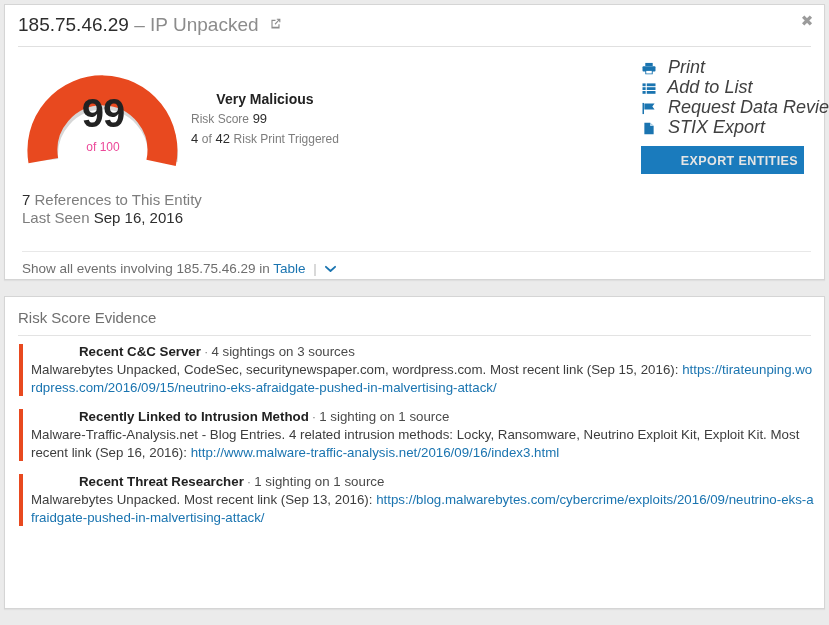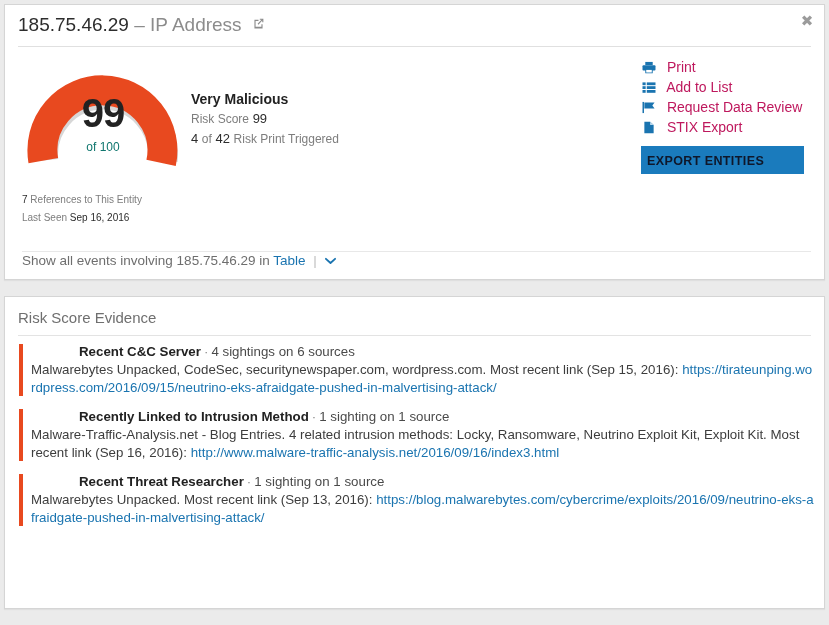--- a/index.html
+++ b/index.html
@@ -92,103 +92,105 @@
     color: #222222;
     letter-spacing: -1px;
   }
   .gauge-sub {
     position: absolute;
     left: 0;
     top: 83px;
     width: 152px;
     text-align: center;
     font-size: 12px;
-    color: #0f766e;
+    color: #ec4899;
   }
 
   
   #risk-summary {
     position: absolute;
     left: 186px;
     top: 85px;
     line-height: 19px;
   }
   #risk-summary .verdict {
     font-weight: bold;
     color: #222222;
     font-size: 14px;
+    text-align: center;
   }
   #risk-summary .muted {
     color: #7d7d7d;
     font-size: 12px;
   }
   #risk-summary .strong {
     color: #2d2d2d;
   }
 
   
   #actions {
     position: absolute;
     left: 636px;
     top: 52px;
     width: 180px;
   }
   .action-link {
     display: block;
-    color: #be185d;
-    font-size: 14px;
+    color: #404040;
+    font-size: 18px;
     line-height: 20px;
     text-decoration: none;
     white-space: nowrap;
     cursor: pointer;
+    font-style: italic;
   }
   .action-link .ico {
     display: inline-block;
     width: 16px;
     height: 13px;
     vertical-align: -2px;
     margin-right: 6px;
   }
   .action-link .ico svg { display: block; }
   .export-btn {
     display: block;
     margin-top: 9px;
     width: 163px;
     height: 28px;
     line-height: 28px;
     background: #1a7bbd;
-    color: #0f172a;
+    color: #e5e5e5;
     font-size: 12.5px;
     font-weight: bold;
-    text-align: left;
+    text-align: right;
     letter-spacing: 0.4px;
     border: none;
     cursor: pointer;
     font-family: "Liberation Sans", sans-serif;
   }
 
   
   #references {
     position: absolute;
     left: 17px;
     top: 186px;
     line-height: 18px;
-    font-size: 10px;
+    font-size: 15px;
     color: #7d7d7d;
   }
   #references .strong {
     color: #2d2d2d;
   }
 
   #events-row {
     position: absolute;
     left: 17px;
     top: 246px;
     right: 13px;
-    padding-top: 1px;
+    padding-top: 9px;
     border-top: 1px solid #e8e8e8;
     font-size: 13.5px;
     color: #6e6e6e;
   }
   #events-row a {
     color: #1a74b0;
     text-decoration: none;
     cursor: pointer;
   }
   #events-row .sep {
@@ -272,21 +274,21 @@
   }
 </style>
 </head>
 <body>
 
 <div class="card" id="entity-card">
 
   <div class="card-header">
     <div class="entity-title">
       <span class="ip">185.75.46.29</span>
-      <span>– IP Address</span>
+      <span>– IP Unpacked</span>
       <span class="ext-link-icon">
         <svg viewBox="0 0 16 16" width="13" height="13">
           <path d="M3 3.5h5v1.4H4.4v7.2h7.2V9h1.4v5H3z" fill="#8c8c8c"></path>
           <path d="M9.6 2h4.4v4.4h-1.4V4.4L7.9 9.4 6.9 8.4l4.8-5H9.6z" fill="#8c8c8c"></path>
         </svg>
       </span>
     </div>
     <div class="close-btn">✖</div>
   </div>
 
@@ -383,21 +385,21 @@
     </span>
   </div>
 </div>
 
 <div class="card" id="evidence-card">
   <div id="evidence-title">Risk Score Evidence</div>
   <div id="evidence-rule"></div>
   <div id="evidence-list">
       <div class="evidence-item">
         <div class="bar" style="background: rgb(232, 73, 31);"></div>
-        <div><span class="ev-title">Recent C&amp;C Server</span><span class="dot">·</span><span class="ev-count">4 sightings on 6 sources</span></div>
+        <div><span class="ev-title">Recent C&amp;C Server</span><span class="dot">·</span><span class="ev-count">4 sightings on 3 sources</span></div>
         <div class="ev-body"><span>Malwarebytes Unpacked, CodeSec, securitynewspaper.com, wordpress.com. Most recent link (Sep 15, 2016):</span> <a>https://tirateunping.wordpress.com/2016/09/15/neutrino-eks-afraidgate-pushed-in-malvertising-attack/</a></div>
       </div>
       <div class="evidence-item">
         <div class="bar" style="background: rgb(232, 73, 31);"></div>
         <div><span class="ev-title">Recently Linked to Intrusion Method</span><span class="dot">·</span><span class="ev-count">1 sighting on 1 source</span></div>
         <div class="ev-body"><span>Malware-Traffic-Analysis.net - Blog Entries. 4 related intrusion methods: Locky, Ransomware, Neutrino Exploit Kit, Exploit Kit. Most recent link (Sep 16, 2016):</span> <a>http://www.malware-traffic-analysis.net/2016/09/16/index3.html</a></div>
       </div>
       <div class="evidence-item">
         <div class="bar" style="background: rgb(232, 73, 31);"></div>
         <div><span class="ev-title">Recent Threat Researcher</span><span class="dot">·</span><span class="ev-count">1 sighting on 1 source</span></div>

